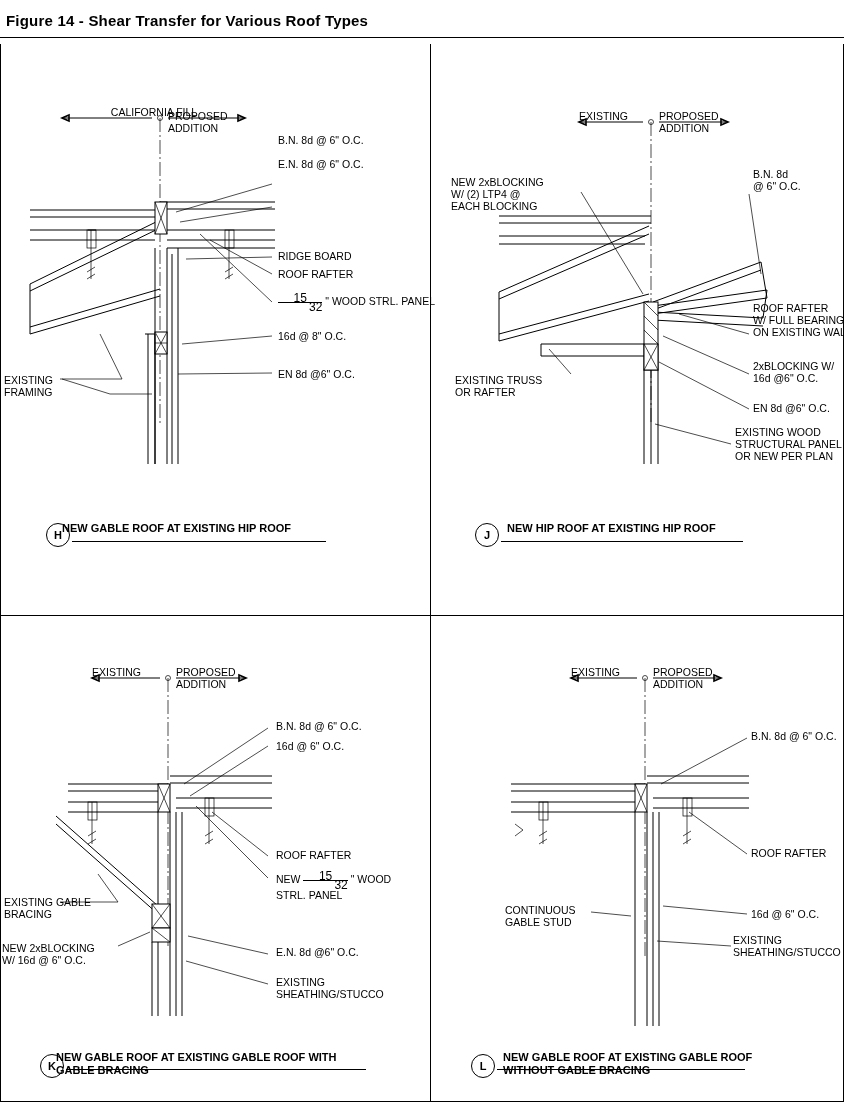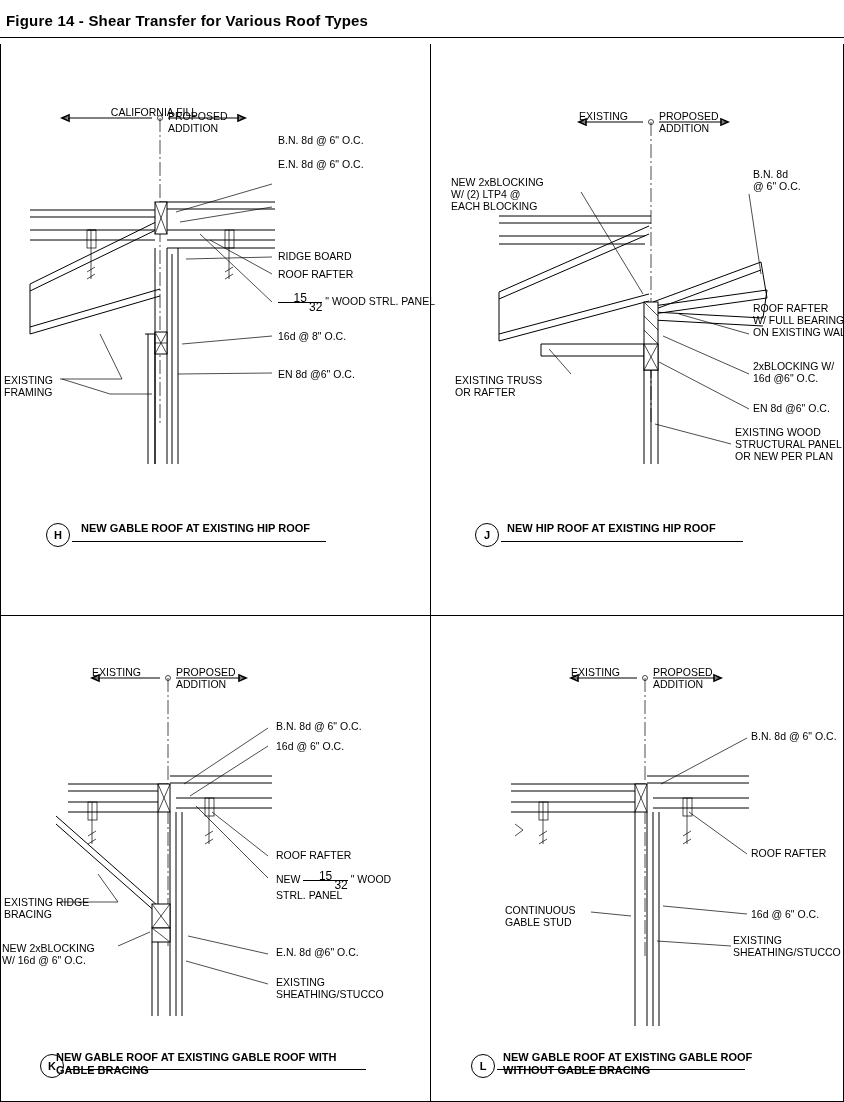--- a/index.html
+++ b/index.html
@@ -127,21 +127,21 @@
     <div class="lbl" style="left:278px;top:114px;">E.N. 8d @ 6" O.C.</div>
     <div class="lbl" style="left:278px;top:206px;">RIDGE BOARD</div>
     <div class="lbl" style="left:278px;top:224px;">ROOF RAFTER</div>
     <div class="lbl" style="left:278px;top:250px;"><span class="frac"><i>15</i><i class="den">32</i></span> " WOOD STRL. PANEL</div>
     <div class="lbl" style="left:278px;top:286px;">16d @ 8" O.C.</div>
     <div class="lbl" style="left:278px;top:324px;">EN 8d @6" O.C.</div>
     <div class="lbl" style="left:4px;top:330px;white-space:pre;">EXISTING
 FRAMING</div>
 
     <div class="bubble" style="left:46px;top:479px;">H</div>
-    <div class="cap" style="left:81px;top:478px;">NEW GABLE ROOF AT EXISTING HIP ROOF</div>
+    <div class="cap" style="left:62px;top:478px;">NEW GABLE ROOF AT EXISTING HIP ROOF</div>
     <div class="caprule" style="left:72px;top:497px;width:254px;"></div>
   </div>
 
   <div class="panel p-tr">
     <svg width="413" height="571">
       <line class="ln" x1="148" y1="78" x2="212" y2="78"></line>
       <path class="ln2" d="M148,78 l7,-3 v6 z" fill="#000"></path>
       <line class="ln" x1="228" y1="78" x2="297" y2="78"></line>
       <path class="ln2" d="M297,78 l-7,-3 v6 z" fill="#000"></path>
       <circle cx="220" cy="78" r="2.5" class="thin"></circle>
@@ -277,21 +277,21 @@
     <div class="lbl" style="left:176px;top:50px;">PROPOSED</div>
     <div class="lbl" style="left:176px;top:62px;">ADDITION</div>
 
     <div class="lbl" style="left:276px;top:104px;">B.N. 8d @ 6" O.C.</div>
     <div class="lbl" style="left:276px;top:124px;">16d @ 6" O.C.</div>
     <div class="lbl" style="left:276px;top:233px;">ROOF RAFTER</div>
     <div class="lbl" style="left:276px;top:256px;">NEW <span class="frac"><i>15</i><i class="den">32</i></span> " WOOD<br>STRL. PANEL</div>
     <div class="lbl" style="left:276px;top:330px;">E.N. 8d @6" O.C.</div>
     <div class="lbl" style="left:276px;top:360px;white-space:pre;">EXISTING
 SHEATHING/STUCCO</div>
-    <div class="lbl" style="left:4px;top:280px;white-space:pre;">EXISTING RIDGE
+    <div class="lbl" style="left:4px;top:280px;white-space:pre;">EXISTING GABLE
 BRACING</div>
     <div class="lbl" style="left:2px;top:326px;white-space:pre;">NEW 2xBLOCKING
 W/ 16d @ 6" O.C.</div>
 
     <div class="bubble" style="left:40px;top:438px;">K</div>
     <div class="cap" style="left:56px;top:435px;">NEW GABLE ROOF AT EXISTING GABLE ROOF WITH
 GABLE BRACING</div>
     <div class="caprule" style="left:66px;top:453px;width:300px;"></div>
   </div>
 

